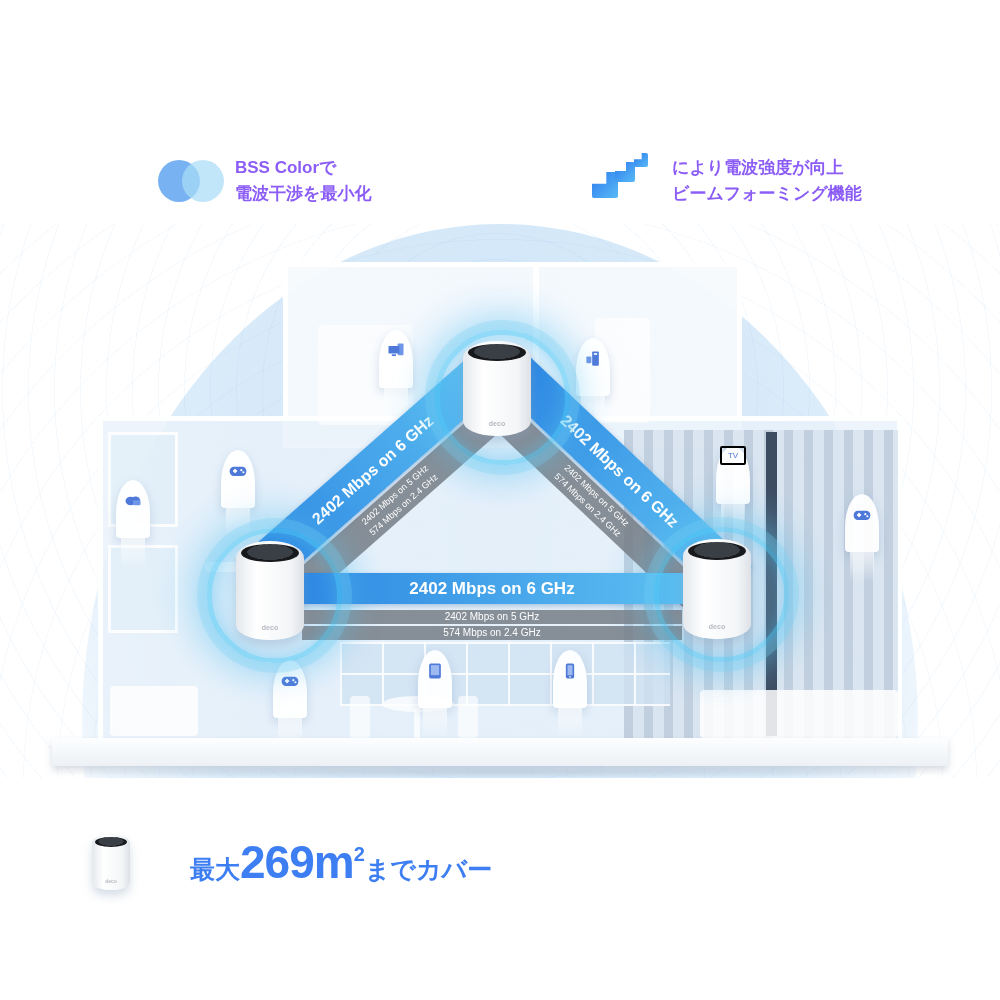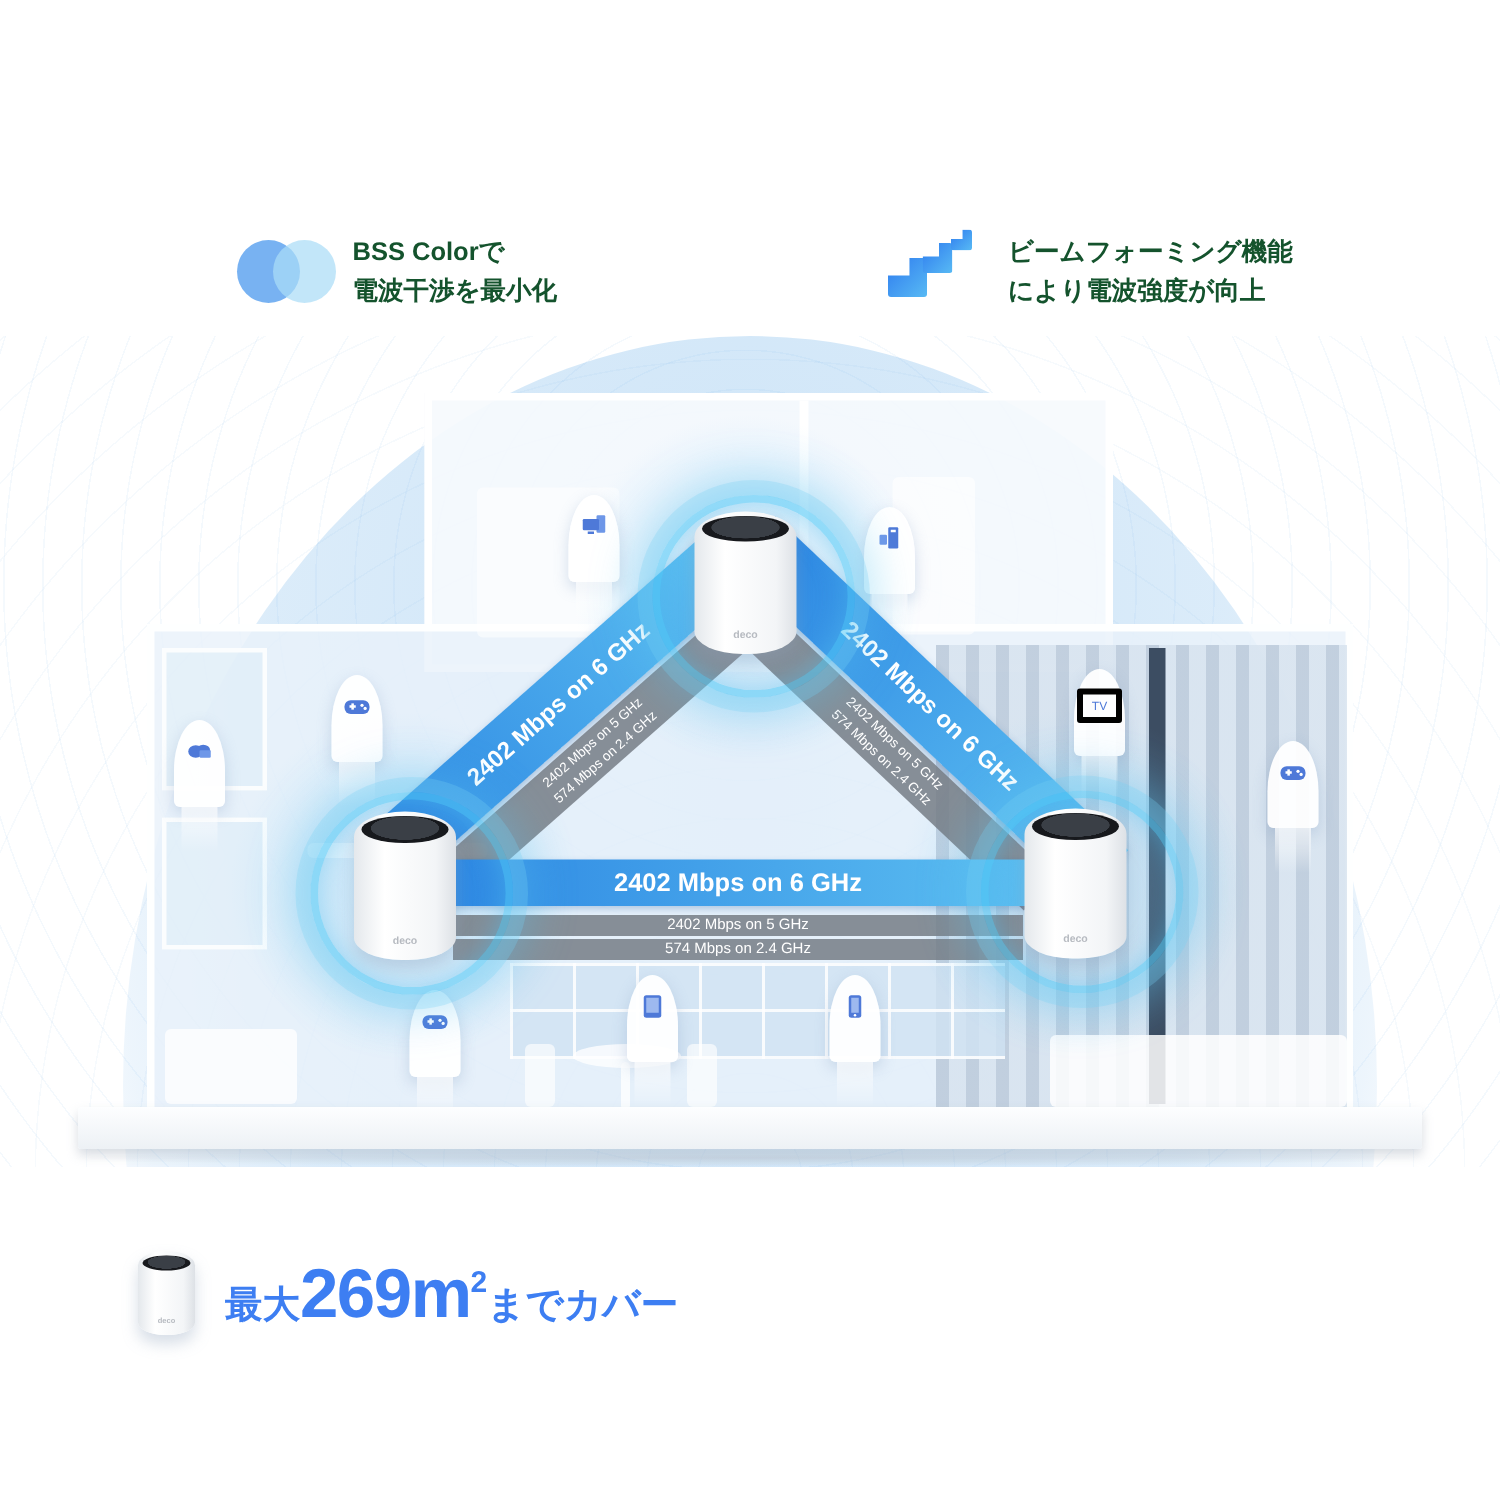--- a/index.html
+++ b/index.html
@@ -3,21 +3,21 @@
 <meta charset="utf-8">
 <style>
   html,body{margin:0;padding:0;background:#fff;}
   .page{position:relative;width:1000px;height:1000px;background:#fff;overflow:hidden;
         font-family:"Liberation Sans","DejaVu Sans",sans-serif;}
   .abs{position:absolute;}
 
   
   .title{left:0;top:68px;width:1000px;text-align:center;font-size:52px;font-weight:800;
          color:#595959;letter-spacing:1px;}
-  .feature-text{font-size:17px;font-weight:700;color:#14532d;line-height:1.55;}
+  .feature-text{font-size:17px;font-weight:700;color:#8b5cf6;line-height:1.55;}
   .circle{position:absolute;width:42px;height:42px;border-radius:50%;}
   .c1{left:0;top:0;background:rgba(96,164,240,.85);}
   .c2{left:24px;top:0;background:rgba(170,220,246,.72);}
   .step{position:absolute;clip-path:polygon(0 100%,0 45%,55% 45%,55% 0,100% 0,100% 100%);
         background:linear-gradient(135deg,#2e7bef,#58baf4);border-radius:2px;}
 
   
   .scene{left:0;top:0;width:1000px;height:778px;overflow:hidden;}
   .dome{left:82px;top:224px;width:836px;height:1000px;border-radius:50%;
         background:radial-gradient(ellipse at 50% 30%,rgba(201,226,247,.95) 0%,rgba(210,231,248,.8) 55%,rgba(222,237,250,.55) 72%,rgba(235,244,252,0) 82%);}
@@ -42,21 +42,21 @@
             background:radial-gradient(ellipse,rgba(190,198,208,.5),transparent 70%);}
   .glow{border-radius:50%;background:radial-gradient(circle,rgba(130,205,245,.38),rgba(130,205,245,0) 68%);}
 
   
   .badge{width:34px;height:58px;background:rgba(255,255,255,.94);
          border-radius:50% 50% 12% 12% / 58% 58% 7% 7%;
          box-shadow:0 4px 10px rgba(120,150,190,.3);display:flex;justify-content:center;}
   .badge::after{content:"";position:absolute;top:58px;left:5px;width:24px;height:30px;
          background:linear-gradient(rgba(255,255,255,.7),rgba(255,255,255,0));}
   .badge svg{margin-top:11px;}
-  .tvbox{margin-top:13px;width:22px;height:15px;border:4px solid #000000;border-radius:2px;
+  .tvbox{width:22px;height:15px;border:2px solid #000000;border-radius:2px;
          color:#4e79d8;font-size:8px;font-weight:400;text-align:center;line-height:15px;}
 
   
   .link{display:flex;flex-direction:column;align-items:center;}
   .band6{width:100%;height:44px;display:flex;align-items:center;justify-content:center;
          background:linear-gradient(90deg,#2b85e2,#5fc2f2);color:#fff;font-weight:700;font-size:16px;
          box-shadow:0 2px 6px rgba(30,90,160,.3);}
   .bandg{margin-top:3px;width:86%;background:rgba(118,124,133,.85);color:#fff;text-align:center;
          font-size:9px;line-height:13px;padding:2px 0;}
   .hband6{left:270px;top:573px;width:444px;height:31px;display:flex;align-items:center;justify-content:center;
@@ -70,21 +70,21 @@
         box-shadow:0 0 0 10px rgba(120,210,245,.28),0 0 30px 12px rgba(90,195,240,.4),inset 0 0 18px rgba(80,190,240,.5);}
   .deco{background:linear-gradient(90deg,#e4e8ec,#ffffff 30%,#f3f5f7 80%,#dde1e6);
         border-radius:34px 34px 32px 32px / 17px 17px 15px 15px;box-shadow:0 6px 10px rgba(140,160,185,.35);}
   .deco-top{position:absolute;left:8%;top:3px;width:84%;height:18%;border-radius:50%;
         background:radial-gradient(ellipse at 50% 45%,#3a3f46 0 55%,#17191d 56%);}
   .deco-label{position:absolute;bottom:9px;width:100%;text-align:center;color:#b6bac0;font-weight:700;}
   .deco-big{width:68px;}  .deco-big .deco-label{font-size:7px;}
   .deco-sm{width:38px;height:56px;} .deco-sm .deco-label{font-size:5px;bottom:6px;}
 
   
-  .cov-item{display:flex;align-items:center;}
+  .cov-item{display:flex;align-items:center;gap:40px;}
   .cov-units{display:flex;gap:6px;}
   .cov-text{margin-left:20px;color:#3d7ef2;font-weight:800;white-space:nowrap;}
   .cov-small{font-size:25px;}
   .cov-big{font-size:46px;letter-spacing:-1px;}
   .cov-sup{font-size:20px;vertical-align:17px;}
 </style>
 </head>
 <body>
 
 <div class="page">
@@ -98,22 +98,22 @@
     <div>BSS Colorで</div>
     <div>電波干渉を最小化</div>
   </div>
 
   <div class="abs" style="left:590px;top:150px;width:60px;height:52px;">
     <span class="step" style="left:2px;top:22px;width:26px;height:26px;"></span>
     <span class="step" style="left:25px;top:12px;width:20px;height:20px;"></span>
     <span class="step" style="left:44px;top:3px;width:14px;height:14px;"></span>
   </div>
   <div class="abs feature-text" style="left:672px;top:155px;">
+    <div>により電波強度が向上</div>
     <div>ビームフォーミング機能</div>
-    <div>により電波強度が向上</div>
   </div>
 
   <div class="abs scene">
     <div class="abs dome"></div>
     <div class="abs mesh"></div>
 
     <div class="abs room upper"></div>
     <div class="abs partition"></div>
     <div class="abs room lower"></div>
     <div class="abs curtains"></div>

